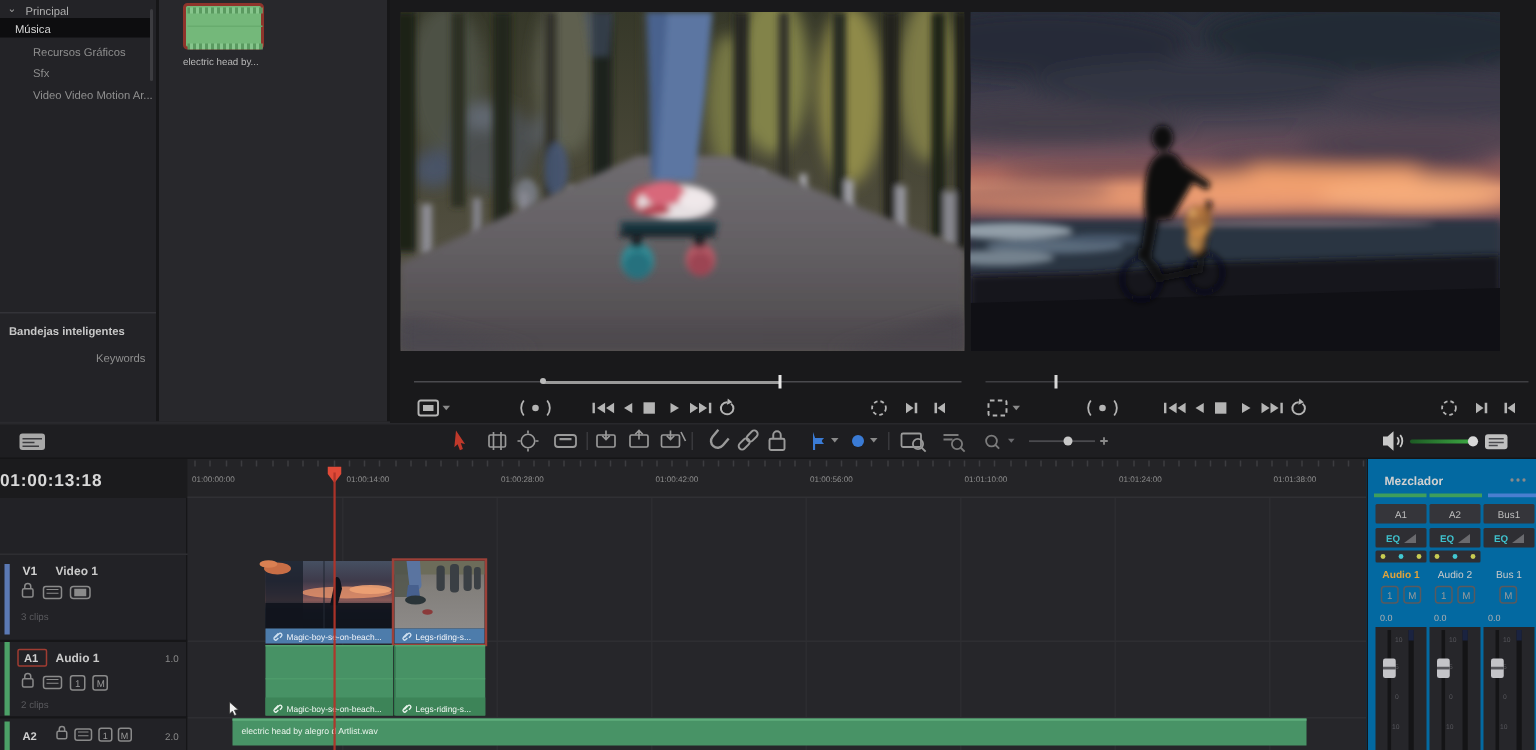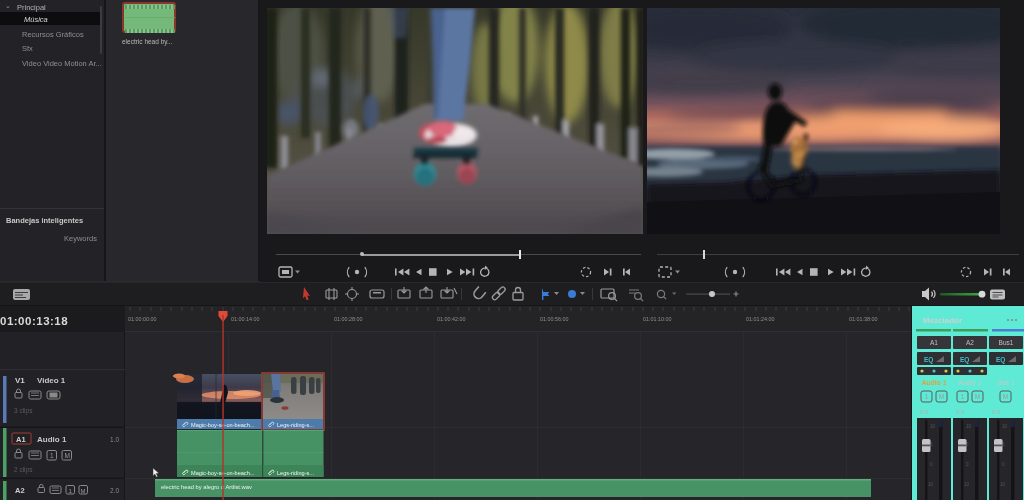--- a/index.html
+++ b/index.html
@@ -7,21 +7,21 @@
   body { font-family:"Liberation Sans", sans-serif; position:relative; }
   .abs { position:absolute; }
 </style>
 </head>
 <body>
 
 <div class="abs" style="left:0;top:0;width:112px;height:281px;background:#232327;">
   <div class="abs" style="left:5px;top:2px;color:#9a9a9a;font-size:7px;">⌄</div>
   <div class="abs" style="left:17px;top:3px;color:#b0b0b0;font-size:7.5px;">Principal</div>
   <div class="abs" style="left:0;top:12px;width:100px;height:13px;background:#0d0d0f;"></div>
-  <div class="abs" style="left:24px;top:14.5px;color:#d8d8d8;font-size:7.5px;font-style:italic;">Música</div>
+  <div class="abs" style="left:10px;top:14.5px;color:#d8d8d8;font-size:7.5px;">Música</div>
   <div class="abs" style="left:22px;top:29.5px;color:#8f8f8f;font-size:7.5px;text-align:right;">Recursos Gráficos</div>
   <div class="abs" style="left:22px;top:44px;color:#8f8f8f;font-size:7.5px;">Sfx</div>
   <div class="abs" style="left:22px;top:59px;color:#8f8f8f;font-size:7.5px;">Video Video Motion Ar...</div>
   <div class="abs" style="left:0;top:208px;width:104px;height:1px;background:#333338;"></div>
   <div class="abs" style="left:6px;top:216px;color:#c8c8c8;font-size:7.5px;font-weight:bold;">Bandejas inteligentes</div>
   <div class="abs" style="left:20px;top:234px;color:#8f8f8f;font-size:7.5px;padding-left:44px;">Keywords</div>
   <div class="abs" style="left:100px;top:6px;width:2px;height:48px;background:#3c3c40;border-radius:1px;"></div>
 </div>
 
 <div class="abs" style="left:104px;top:0;width:2px;height:281px;background:#161618;"></div>
@@ -539,21 +539,21 @@
   <g>
     <rect x="30" y="147" width="716" height="18" fill="#489366"></rect>
     <rect x="30" y="147" width="716" height="1.5" fill="#5fae7c"></rect>
     <text x="36" y="157" fill="#eaf4ec" font-size="5.8">electric head by alegro d Artlist.wav</text>
   </g>
 
   <path d="M28,136 l0,8 l1.9,-1.9 l1.4,3 l1.4,-0.7 l-1.4,-2.9 l2.6,-0.3 z" fill="#f0f0f0" stroke="#333" stroke-width="0.5"></path>
 </svg>
 </div>
 
-<div class="abs" style="left:911px;top:306px;width:113px;height:194px;background:#5eead4;border-left:1px solid #161618;">
+<div class="abs" style="left:911px;top:306px;width:113px;height:194px;background:#0369a1;border-left:1px solid #161618;">
 <svg width="113" height="194" viewBox="0 0 113 194" font-family="Liberation Sans, sans-serif">
   <text x="11" y="17" fill="#d0d0d0" font-size="8" font-weight="bold">Mezclador</text>
   <g fill="#8a8a8a">
         <circle cx="96" cy="14" r="1.1"></circle>
         <circle cx="100" cy="14" r="1.1"></circle>
         <circle cx="104" cy="14" r="1.1"></circle>
       </g>
 
   <rect x="4" y="23" width="35" height="2.5" fill="#3f9e5c"></rect>
   <rect x="41" y="23" width="35" height="2.5" fill="#3f9e5c"></rect>

